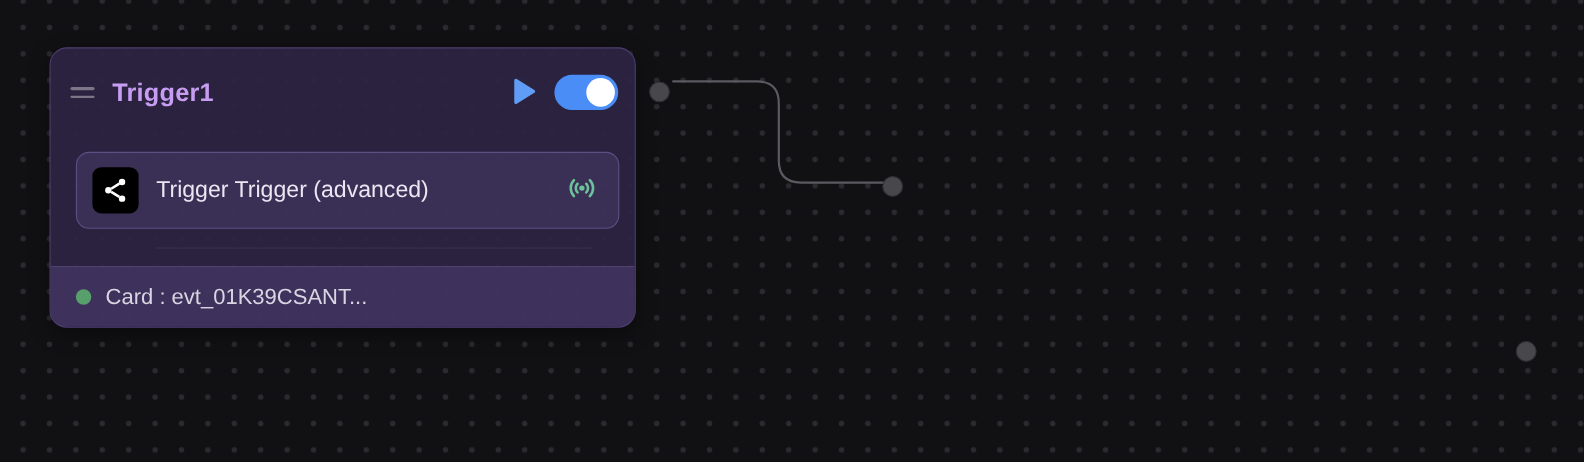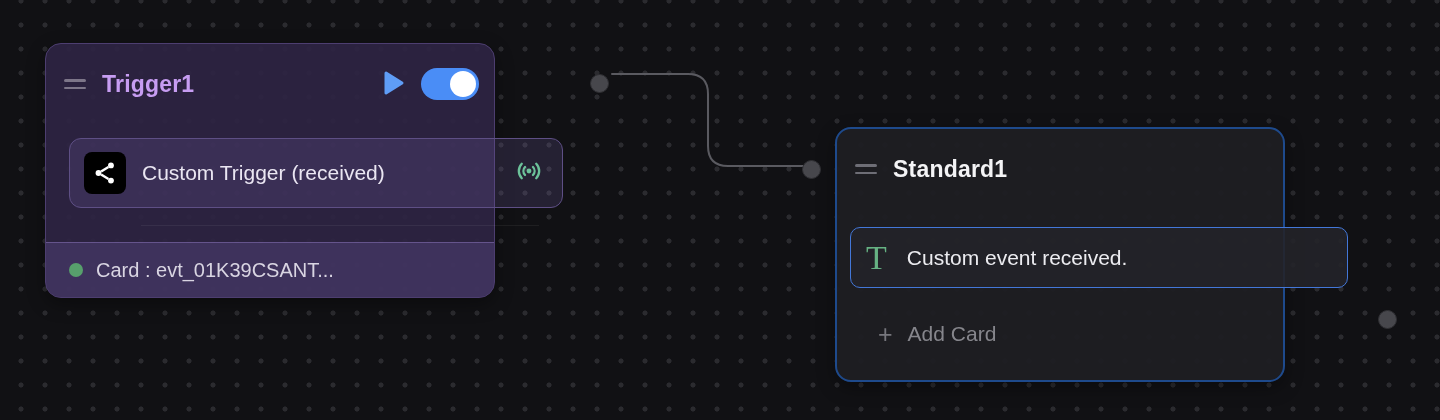--- a/index.html
+++ b/index.html
@@ -16,21 +16,21 @@
     background-size: 24px 24px;
     background-position: 9px 13px;
   }
   svg.edges {
     position: absolute; inset: 0;
     width: 1440px; height: 420px;
     z-index: 1;
   }
   .node {
     position: absolute;
-    width: 450px; height: 255px;
+    width: 533px; height: 255px;
     border-radius: 16px;
     z-index: 2;
     box-shadow: 0 6px 18px rgba(0,0,0,0.35);
   }
   
   .node-trigger {
     left: 45px; top: 43px;
     background: rgba(45, 36, 67, 0.93);
     border: 1px solid #4d3e70;
   }
@@ -178,59 +178,39 @@
     <div class="t-card">
       <span class="app-icon">
         <svg width="26" height="26" viewBox="0 0 24 24">
           <circle cx="17.5" cy="5" r="2.7" fill="#ffffff"></circle>
           <circle cx="6" cy="12" r="2.7" fill="#ffffff"></circle>
           <circle cx="17.5" cy="19" r="2.7" fill="#ffffff"></circle>
           <line x1="8.4" y1="10.7" x2="15.2" y2="6.4" stroke="#ffffff" stroke-width="2.2"></line>
           <line x1="8.4" y1="13.3" x2="15.2" y2="17.6" stroke="#ffffff" stroke-width="2.2"></line>
         </svg>
       </span>
-      <span class="card-label">Custom Trigger (received)</span>
+      <span class="card-label">Trigger Trigger (advanced)</span>
       <span class="spacer"></span>
       <span>
         <svg width="34" height="28" viewBox="0 0 24 24" fill="none" stroke="#6cc29a" stroke-width="2" stroke-linecap="round">
           <circle cx="12" cy="12" r="2.1" fill="#6cc29a" stroke="none"></circle>
           <path d="M8.6 8.6 a4.9 4.9 0 0 0 0 6.8"></path>
           <path d="M15.4 8.6 a4.9 4.9 0 0 1 0 6.8"></path>
           <path d="M5.8 5.8 a8.9 8.9 0 0 0 0 12.4"></path>
           <path d="M18.2 5.8 a8.9 8.9 0 0 1 0 12.4"></path>
         </svg>
       </span>
     </div>
 
     <div class="subtle-divider"></div>
 
     <div class="node-footer">
       <span class="status-dot"></span>
       <span class="status-text">Card : evt_01K39CSANT...</span>
     </div>
   </div>
 
-  <div class="node node-standard">
-    <div class="node-header">
-      <span class="drag-handle">
-          <i></i>
-          <i></i>
-        </span>
-      <span class="node-title">Standard1</span>
-    </div>
-
-    <div class="s-card">
-      <span class="text-glyph">T</span>
-      <span class="card-label">Custom event received.</span>
-      <span class="spacer"></span>
-    </div>
-
-    <div class="add-card-row">
-      <span class="add-plus">+</span>
-      <span class="add-label">Add Card</span>
-    </div>
-  </div>
 
   <div class="port port-trigger-out"></div>
   <div class="port port-standard-in"></div>
   <div class="port port-standard-out"></div>
 
 </div>
 
 </body></html>

